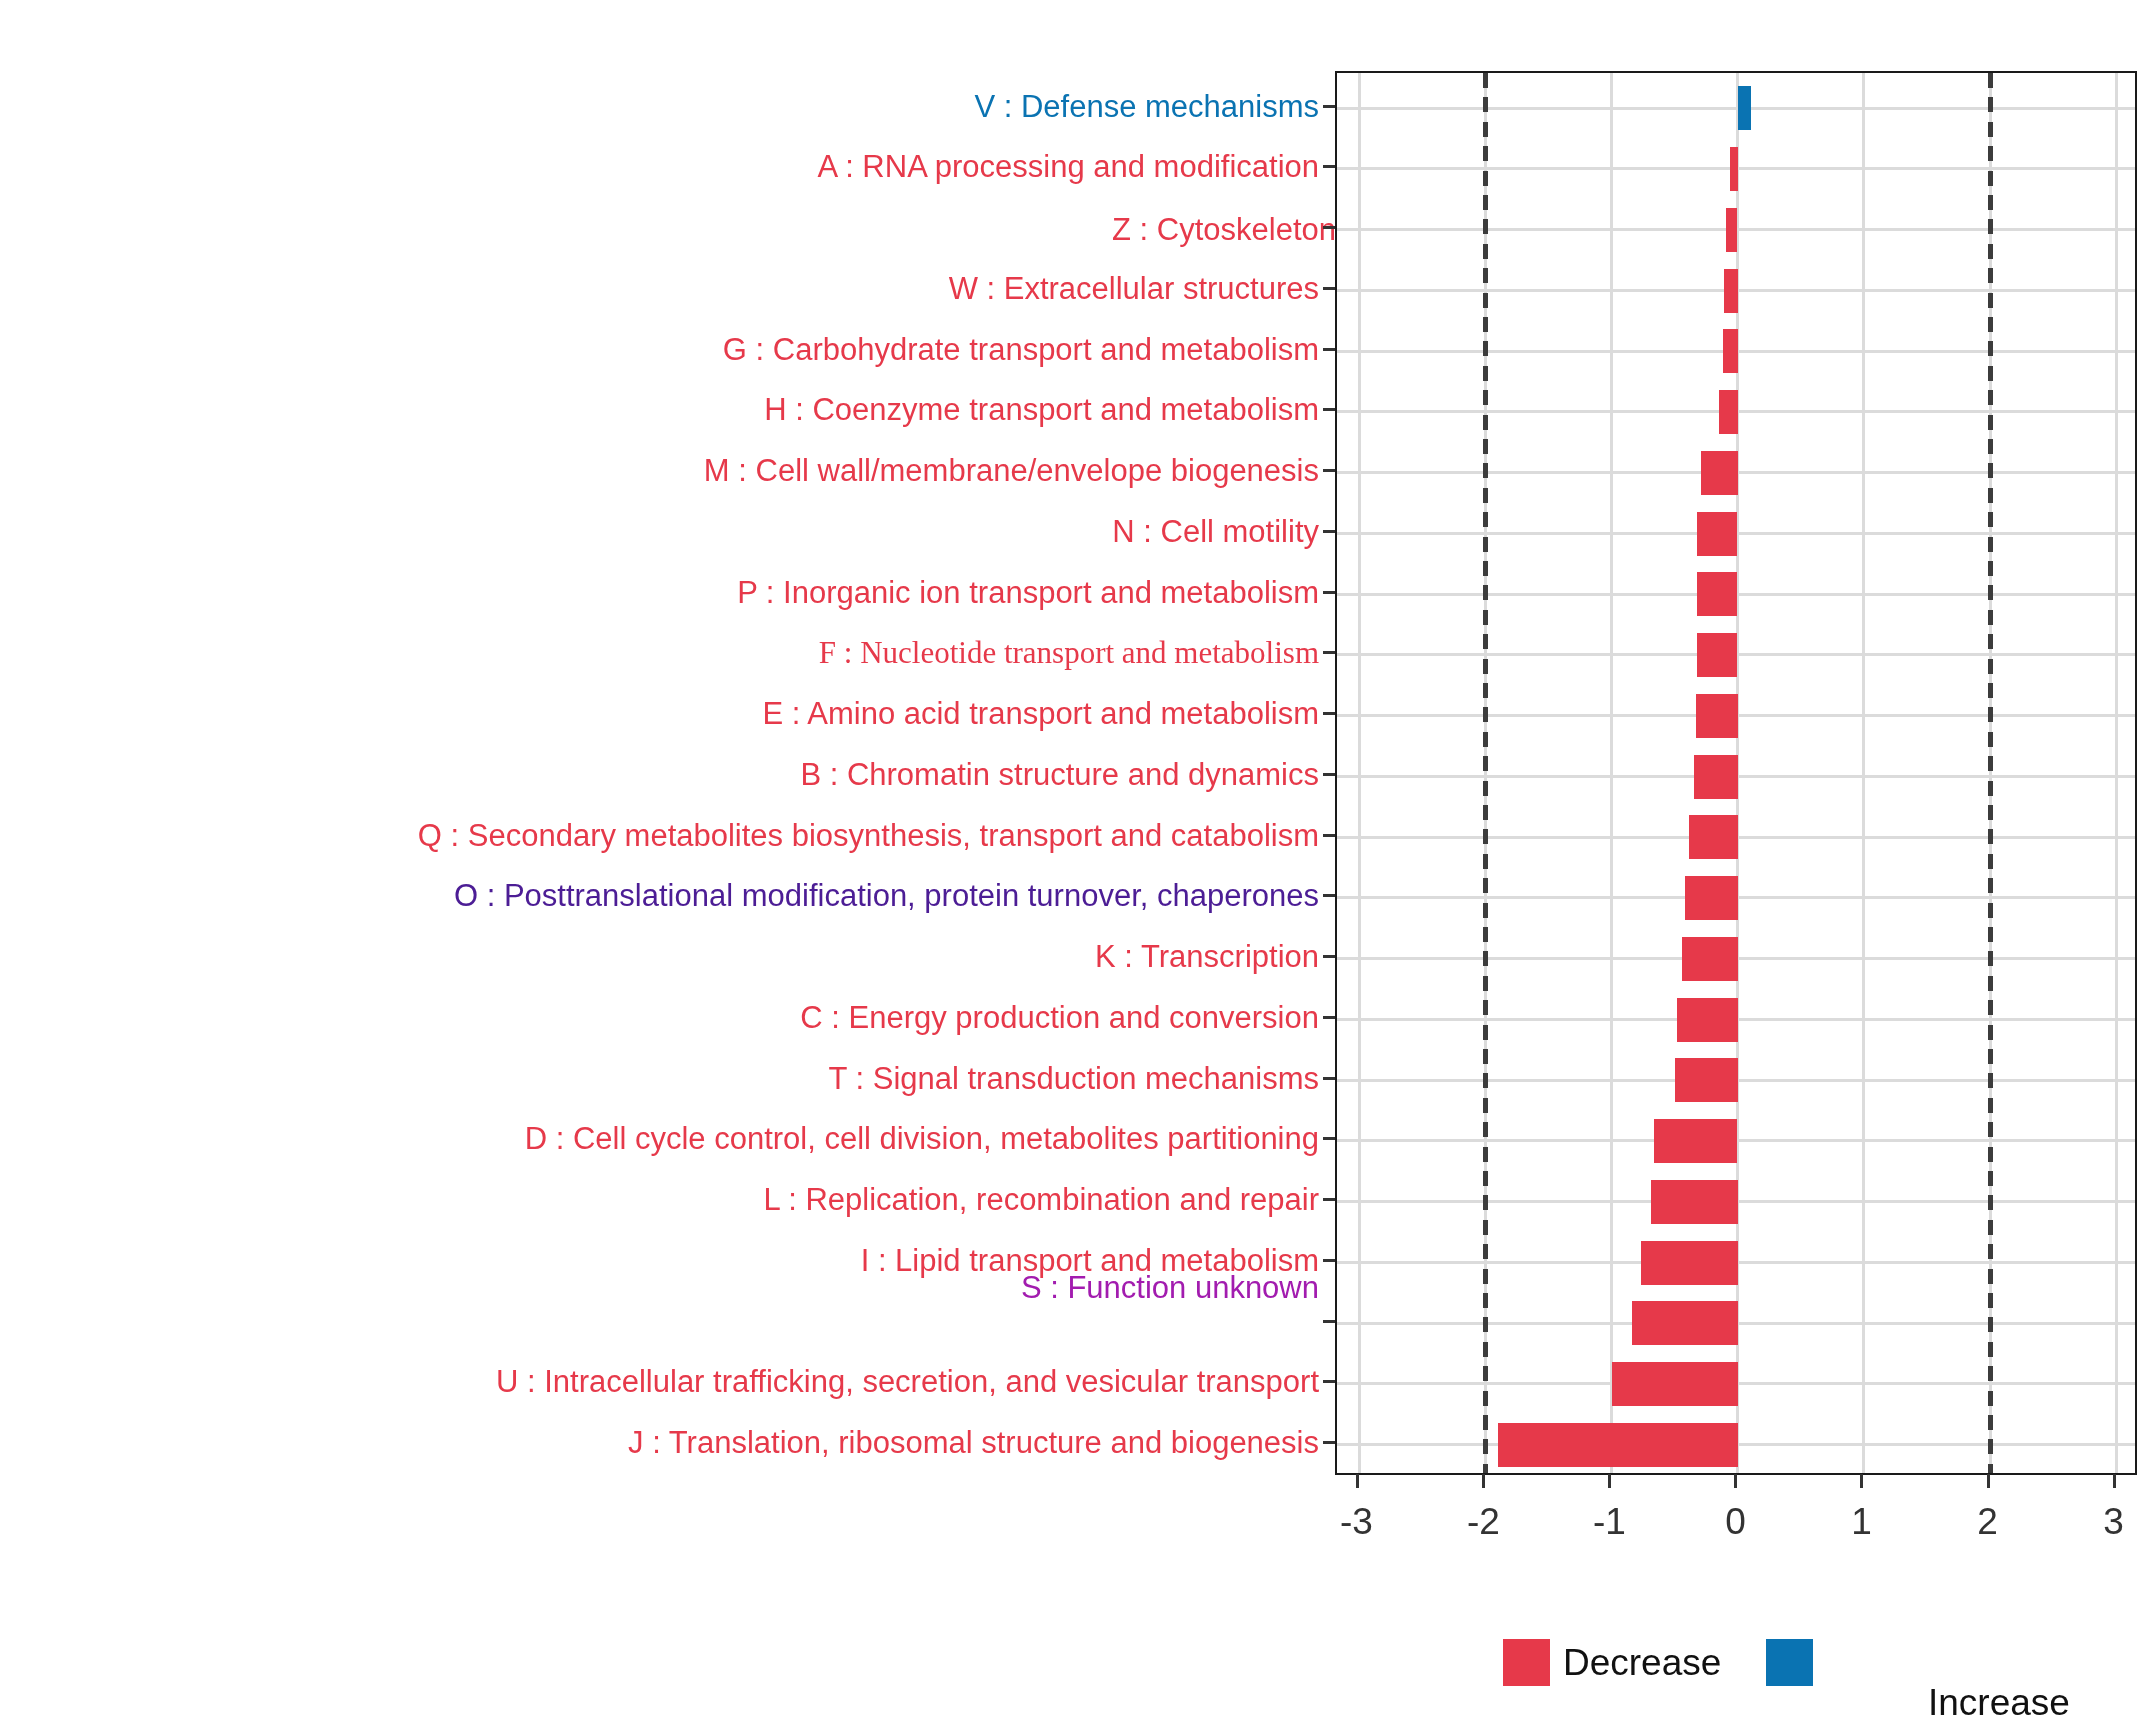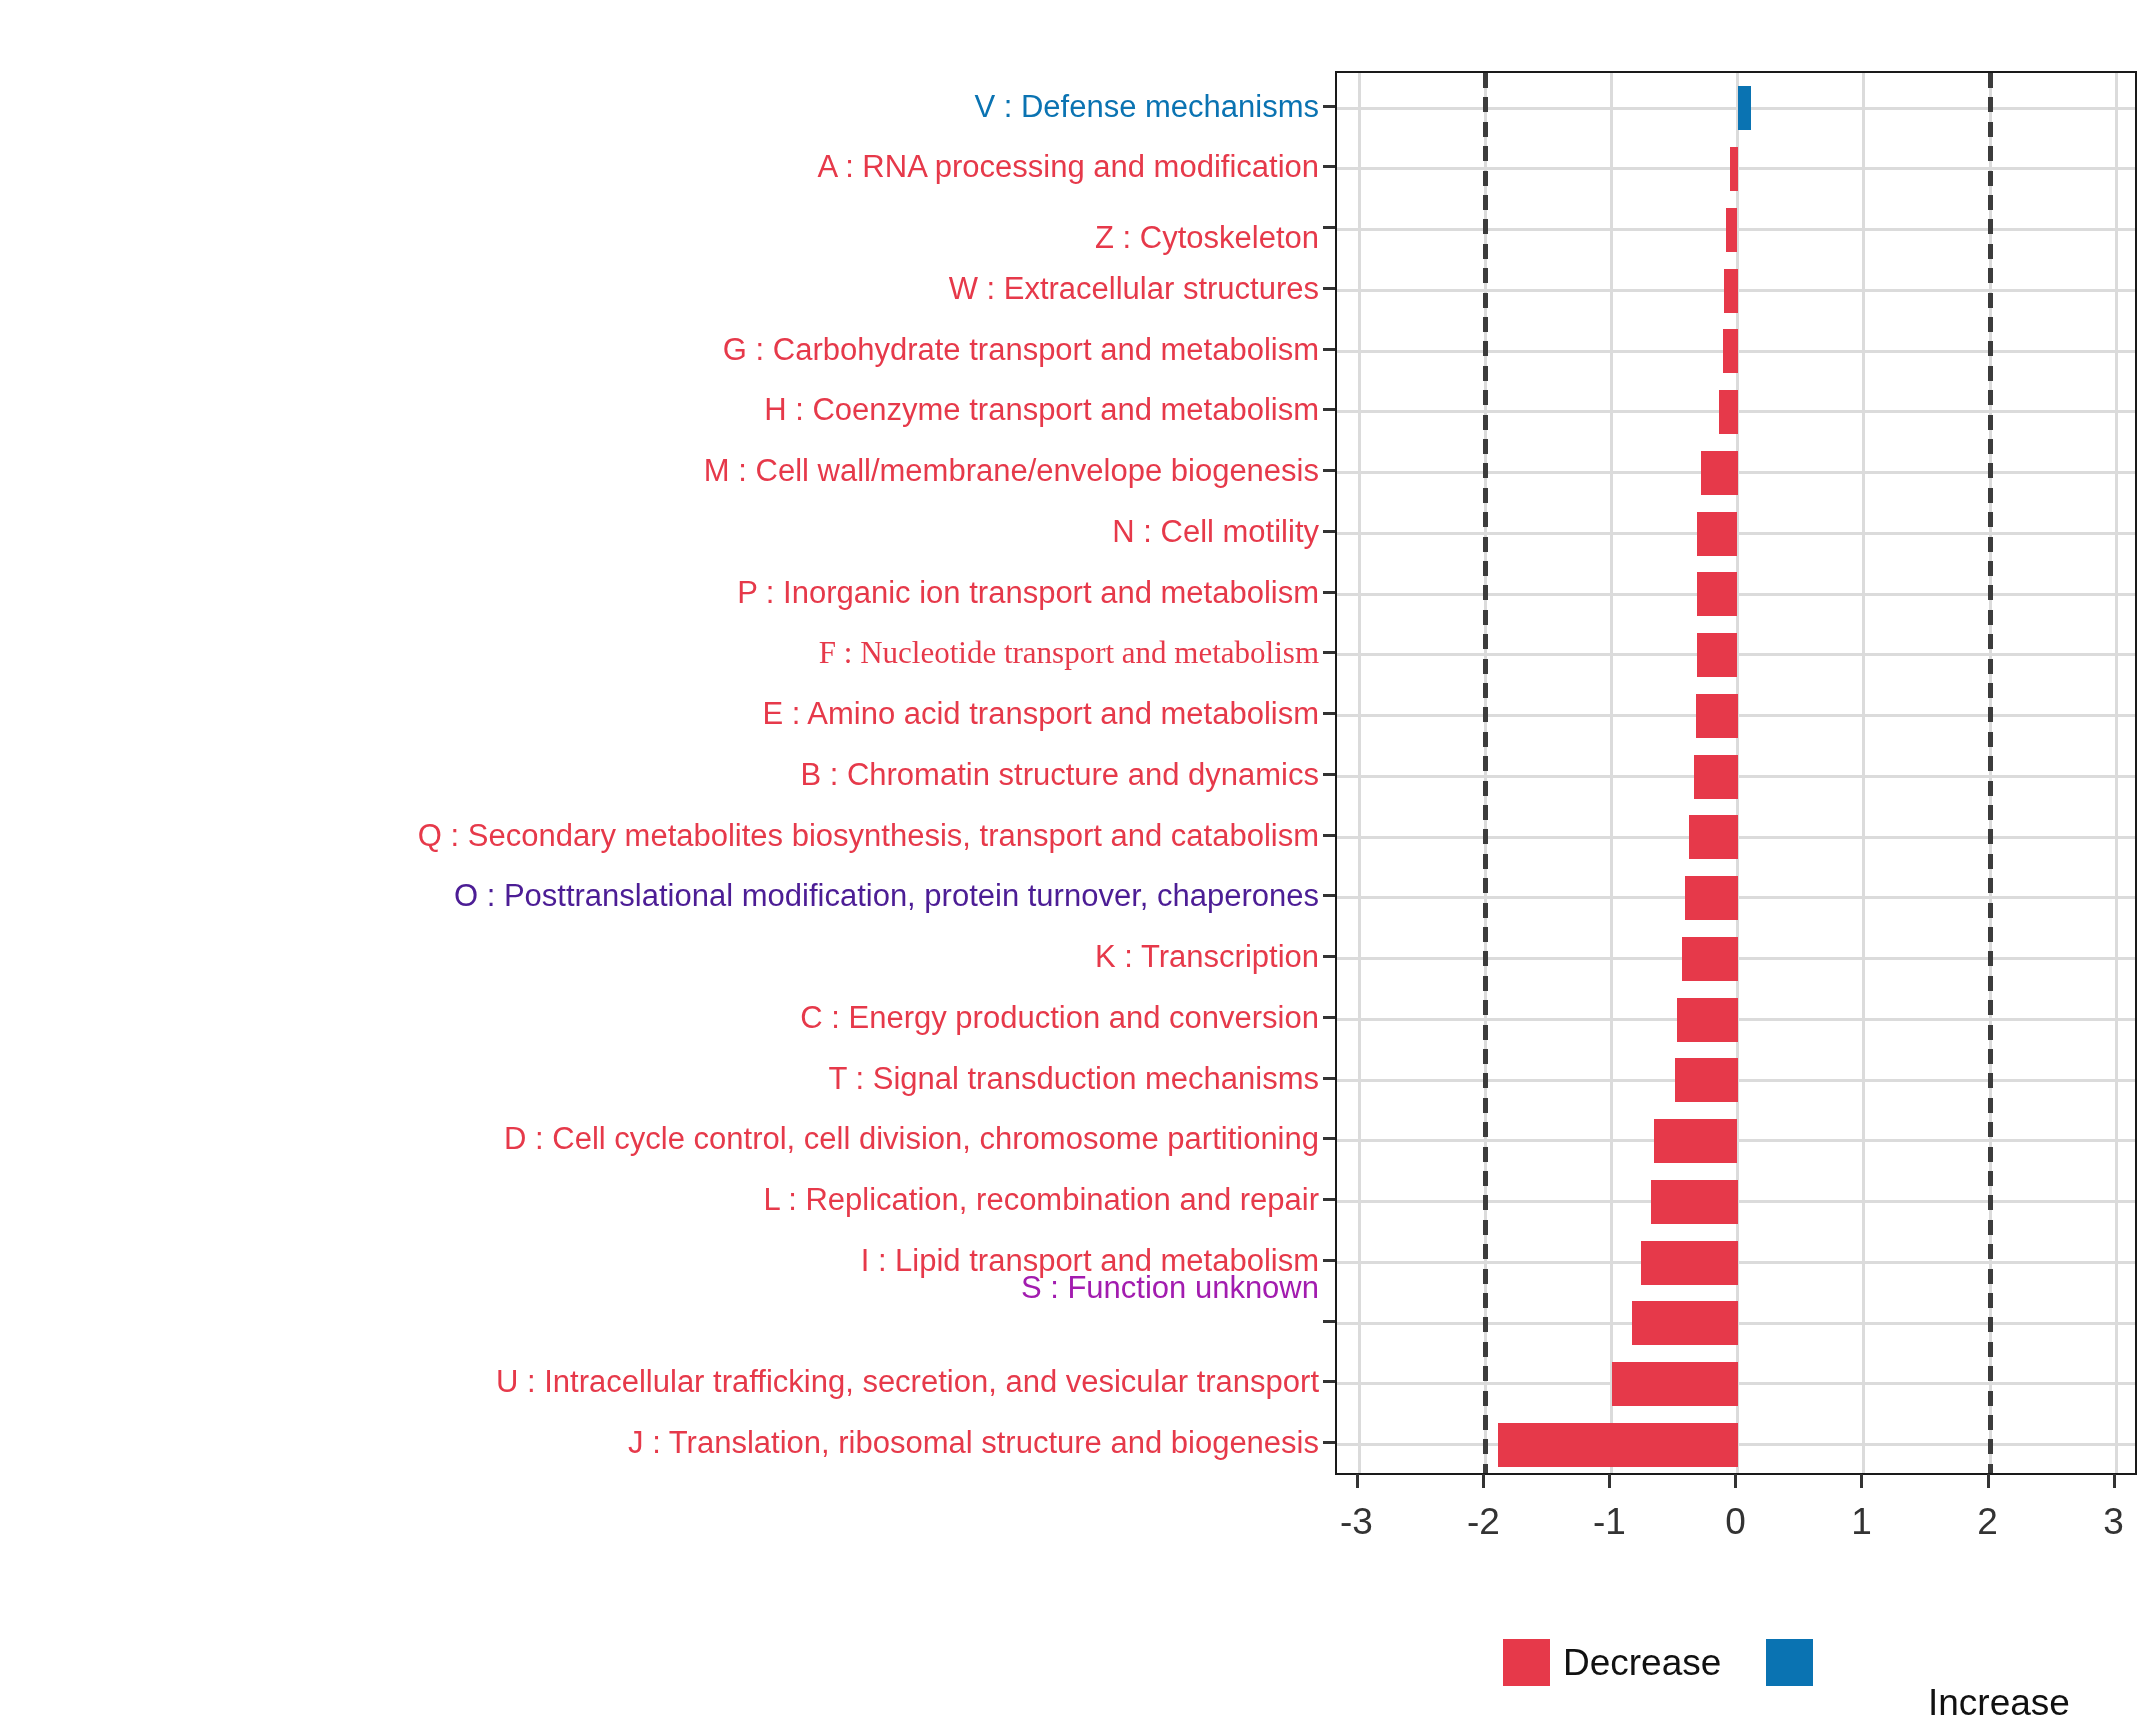--- a/index.html
+++ b/index.html
@@ -24,36 +24,36 @@
                 font-size:37px;color:#111111;white-space:nowrap;}
 </style>
 </head>
 <body>
 
 <div class="figure">
 
   <div id="ylabels">
       <div class="ylabel" style="top: 76px; line-height: 61px; color: rgb(10, 115, 178);">V : Defense mechanisms</div>
       <div class="ylabel" style="top: 136px; line-height: 61px; color: rgb(230, 57, 74);">A : RNA processing and modification</div>
-      <div class="ylabel" style="top: 207px; line-height: 61px; color: rgb(230, 57, 74);">Z : Cytoskeleton</div>
+      <div class="ylabel" style="top: 199px; line-height: 61px; color: rgb(230, 57, 74); margin-left: 17px;">Z : Cytoskeleton</div>
       <div class="ylabel" style="top: 258px; line-height: 61px; color: rgb(230, 57, 74);">W : Extracellular structures</div>
       <div class="ylabel" style="top: 319px; line-height: 61px; color: rgb(230, 57, 74);">G : Carbohydrate transport and metabolism</div>
       <div class="ylabel" style="top: 379px; line-height: 61px; color: rgb(230, 57, 74);">H : Coenzyme transport and metabolism</div>
       <div class="ylabel" style="top: 440px; line-height: 61px; color: rgb(230, 57, 74);">M : Cell wall/membrane/envelope biogenesis</div>
       <div class="ylabel" style="top: 501px; line-height: 61px; color: rgb(230, 57, 74);">N : Cell motility</div>
       <div class="ylabel" style="top: 562px; line-height: 61px; color: rgb(230, 57, 74);">P : Inorganic ion transport and metabolism</div>
       <div class="ylabel" style="top: 622px; line-height: 61px; color: rgb(230, 57, 74); font-family: Liberation Serif, serif;">F : Nucleotide transport and metabolism</div>
       <div class="ylabel" style="top: 683px; line-height: 61px; color: rgb(230, 57, 74);">E : Amino acid transport and metabolism</div>
       <div class="ylabel" style="top: 744px; line-height: 61px; color: rgb(230, 57, 74);">B : Chromatin structure and dynamics</div>
       <div class="ylabel" style="top: 805px; line-height: 61px; color: rgb(230, 57, 74);">Q : Secondary metabolites biosynthesis, transport and catabolism</div>
       <div class="ylabel" style="top: 865px; line-height: 61px; color: #4c1d95;">O : Posttranslational modification, protein turnover, chaperones</div>
       <div class="ylabel" style="top: 926px; line-height: 61px; color: rgb(230, 57, 74);">K : Transcription</div>
       <div class="ylabel" style="top: 987px; line-height: 61px; color: rgb(230, 57, 74);">C : Energy production and conversion</div>
       <div class="ylabel" style="top: 1048px; line-height: 61px; color: rgb(230, 57, 74);">T : Signal transduction mechanisms</div>
-      <div class="ylabel" style="top: 1108px; line-height: 61px; color: rgb(230, 57, 74);">D : Cell cycle control, cell division, chromosome partitioning</div>
+      <div class="ylabel" style="top: 1108px; line-height: 61px; color: rgb(230, 57, 74);">D : Cell cycle control, cell division, metabolites partitioning</div>
       <div class="ylabel" style="top: 1169px; line-height: 61px; color: rgb(230, 57, 74);">L : Replication, recombination and repair</div>
       <div class="ylabel" style="top: 1230px; line-height: 61px; color: rgb(230, 57, 74);">I : Lipid transport and metabolism</div>
       <div class="ylabel" style="top: 1257px; line-height: 61px; color: #a21caf;">S : Function unknown</div>
       <div class="ylabel" style="top: 1351px; line-height: 61px; color: rgb(230, 57, 74);">U : Intracellular trafficking, secretion, and vesicular transport</div>
       <div class="ylabel" style="top: 1412px; line-height: 61px; color: rgb(230, 57, 74);">J : Translation, ribosomal structure and biogenesis</div>
     </div>
 
   <div class="panel" id="panel">
     <div id="gridh">
         <div class="gridline-h" style="top: 34px; background: rgb(219, 219, 219);"></div>

